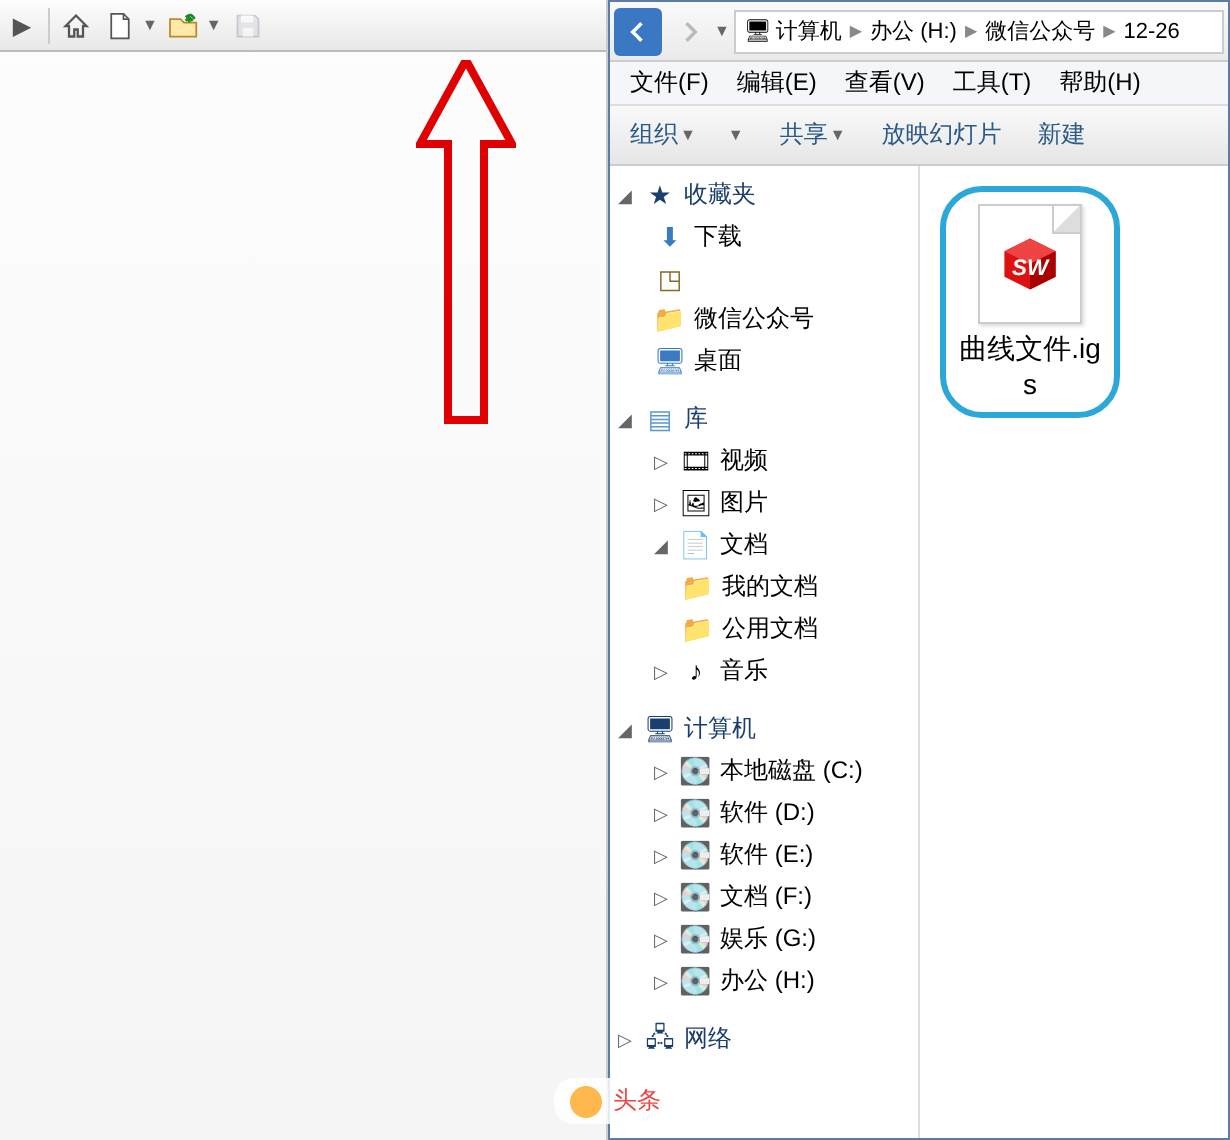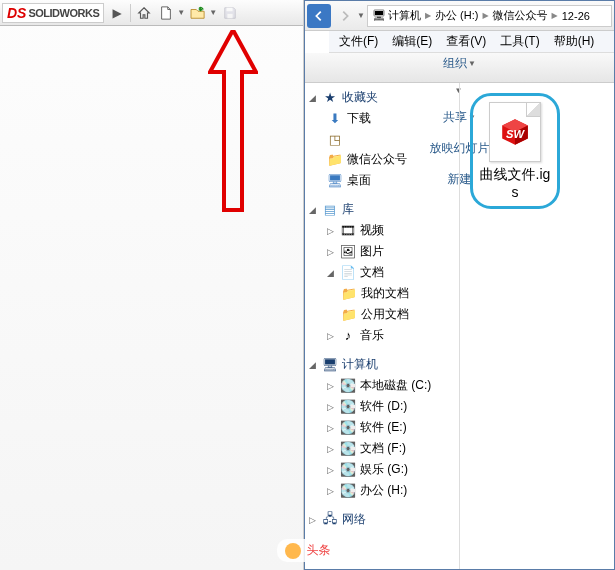--- a/index.html
+++ b/index.html
@@ -17,23 +17,23 @@
 .watermark { position: absolute; bottom: 40px; left: 20px; color: #b8b8b8; font-size: 90px; font-style: italic; font-weight: bold; white-space: nowrap; letter-spacing: -4px; }
 .watermark .ds2 { font-size: 100px; }
 .right-pane { flex: 1; height: 100%; background: #fff; border: 1px solid #5a7ca8; display: flex; flex-direction: column; }
 .explorer-nav { height: 30px; display: flex; align-items: center; border-bottom: 1px solid #ccc; background: linear-gradient(#fafafa, #eaeaea); padding: 2px; gap: 2px; }
 .nav-btn { width: 24px; height: 24px; display: flex; align-items: center; justify-content: center; border-radius: 3px; cursor: pointer; }
 .nav-back { background: #3b78c4; color: #fff; border-radius: 3px; }
 .nav-fwd { color: #aaa; }
 .breadcrumb { flex: 1; display: flex; align-items: center; height: 22px; border: 1px solid #ccc; background: #fff; padding: 0 2px; gap: 2px; overflow: hidden; font-size: 11px; }
 .crumb { display: flex; align-items: center; gap: 2px; padding: 0 2px; cursor: pointer; white-space: nowrap; }
 .crumb-sep { color: #888; font-size: 8px; }
-.menu-bar { height: 22px; display: flex; align-items: center; background: #f4f6fa; border-bottom: 1px solid #ddd; padding: 0 4px; gap: 2px; margin-left: 24px; }
+.menu-bar { height: 22px; display: flex; align-items: center; background: #f4f6fa; border-bottom: 1px solid #ddd; padding: 0 4px; gap: 2px; }
 .menu-item { padding: 2px 6px; cursor: pointer; }
-.cmd-bar { height: 30px; display: flex; align-items: center; background: linear-gradient(#f9f9f9, #e6e6e6); border-bottom: 1px solid #ccc; padding: 0 6px; gap: 10px; flex-direction: column; }
+.cmd-bar { height: 30px; display: flex; align-items: center; background: linear-gradient(#f9f9f9, #e6e6e6); border-bottom: 1px solid #ccc; padding: 0 6px; gap: 10px; }
 .cmd-item { display: flex; align-items: center; gap: 3px; cursor: pointer; padding: 2px 4px; color: #2a5a8a; }
 .explorer-body { flex: 1; display: flex; overflow: hidden; }
 .tree-pane { width: 155px; border-right: 1px solid #ddd; overflow-y: auto; padding: 4px 0; }
 .tree-section { margin-bottom: 8px; }
 .tree-header { display: flex; align-items: center; padding: 2px 4px; gap: 4px; color: #1a3e6e; cursor: pointer; }
 .tree-item { display: flex; align-items: center; padding: 2px 4px 2px 22px; gap: 4px; cursor: pointer; white-space: nowrap; }
 .tree-item.sub { padding-left: 36px; }
 .toggle { font-size: 9px; color: #666; width: 9px; display: inline-block; }
 .ticon { width: 16px; height: 16px; display: flex; align-items: center; justify-content: center; font-size: 13px; }
 .files-pane { flex: 1; padding: 10px; position: relative; }
@@ -45,24 +45,20 @@
 .footer-overlay { position: absolute; bottom: 8px; left: 50%; transform: translateX(-50%); display: flex; align-items: center; gap: 6px; background: rgba(255,255,255,0.85); padding: 3px 8px; border-radius: 10px; font-size: 12px; color: #ef4444; }
 .footer-overlay .av { width: 16px; height: 16px; background: #ffb84d; border-radius: 50%; display: inline-block; }
 </style>
 </head>
 <body>
 
 <div class="app">
 
   <div class="left-pane">
     <div class="sw-toolbar">
-      <div class="sw-logo">
-        <span class="ds">DS</span>
-        <span class="txt">SOLIDWORKS</span>
-      </div>
       <span class="tb-btn">▶</span>
       <span class="tb-sep"></span>
       <span class="tb-btn">
         <svg width="14" height="14" viewBox="0 0 16 16">
             <path d="M8 2 L14 8 H12 V14 H9 V10 H7 V14 H4 V8 H2 Z" fill="none" stroke="#555" stroke-width="1.3"></path>
           </svg>
       </span>
       <span class="tb-btn">
         <svg width="14" height="14" viewBox="0 0 16 16">
             <path d="M3 1 H10 L13 4 V15 H3 Z" fill="#fff" stroke="#555"></path>

